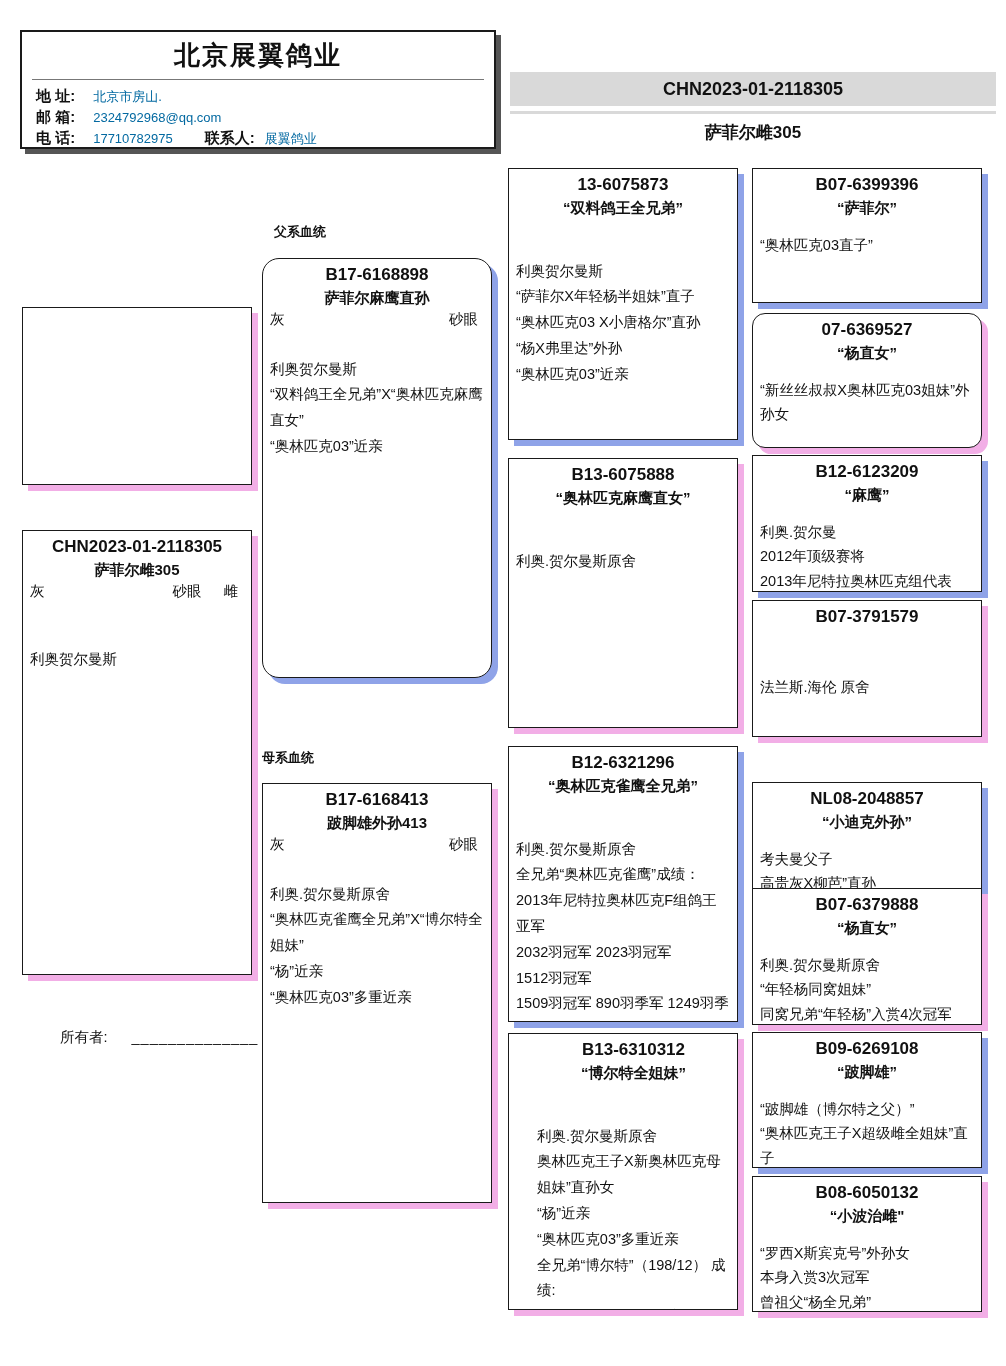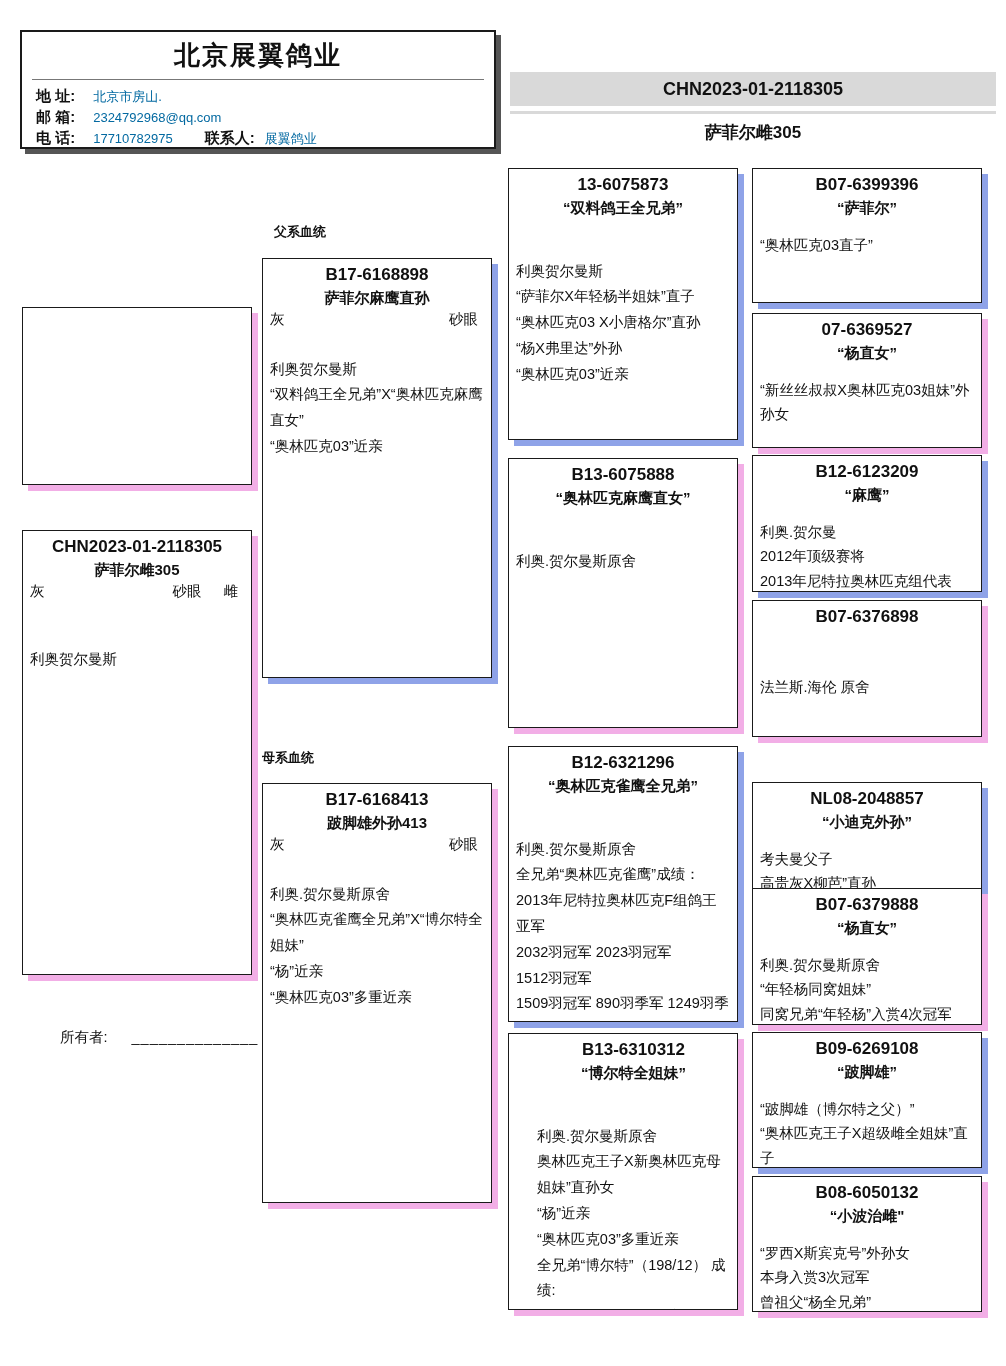--- a/index.html
+++ b/index.html
@@ -49,28 +49,28 @@
 
   .blood-label{position:absolute;font-size:13px;font-weight:bold;}
   .empty-box{position:absolute;left:22px;top:307px;width:230px;height:178px;
     background:#fff;border:1.5px solid var(--border);box-shadow:6px 6px 0 var(--shadow-pink);}
 
   .owner{position:absolute;left:60px;top:1028px;font-size:14.5px;display:flex;gap:24px;align-items:baseline;}
   .owner .sig{letter-spacing:1px;}
 
   
   .subject-box{left:22px;top:530px;height:445px;}
-  .father-box{left:262px;top:258px;height:420px;}
+  .father-box{left:262px;top:258px;height:420px;border-radius:17px;}
   .mother-box{left:262px;top:783px;height:420px;}
   .g2-1{left:508px;top:168px;height:272px;}
   .g2-2{left:508px;top:458px;height:270px;}
   .g2-3{left:508px;top:746px;height:276px;}
   .g2-4{left:508px;top:1033px;height:277px;padding-left:28px;}
   .g3-1{left:752px;top:168px;height:135px;}
-  .g3-2{left:752px;top:313px;height:135px;}
+  .g3-2{left:752px;top:313px;height:135px;border-radius:13px;}
   .g3-3{left:752px;top:455px;height:137px;}
   .g3-4{left:752px;top:600px;height:137px;}
   .g3-4 .details{margin-top:40px;}
   .g3-5{left:752px;top:742px;height:137px;margin-top:40px;}
   .g3-6{left:752px;top:888px;height:137px;}
   .g3-7{left:752px;top:1032px;height:136px;}
   .g3-8{left:752px;top:1176px;height:136px;}
 </style>
 </head>
 <body>
@@ -193,21 +193,21 @@
     <div class="details d-gen3">“新丝丝叔叔X奥林匹克03姐妹”外孙女</div>
   </div>
   <div class="pbox g3-3 shadow-blue">
     <div class="ring">B12-6123209</div>
     <div class="pname">“麻鹰”</div>
     <div class="details d-gen3">利奥.贺尔曼
 2012年顶级赛将
 2013年尼特拉奥林匹克组代表</div>
   </div>
   <div class="pbox g3-4 shadow-pink">
-    <div class="ring">B07-6376898</div>
+    <div class="ring">B07-3791579</div>
     <div class="pname"></div>
     <div class="details d-gen3">法兰斯.海伦 原舍</div>
   </div>
   <div class="pbox g3-5 shadow-blue">
     <div class="ring">NL08-2048857</div>
     <div class="pname">“小迪克外孙”</div>
     <div class="details d-gen3">考夫曼父子
 高贵灰X柳芭”直孙
 “小迪克X爱神”外孙</div>
   </div>

